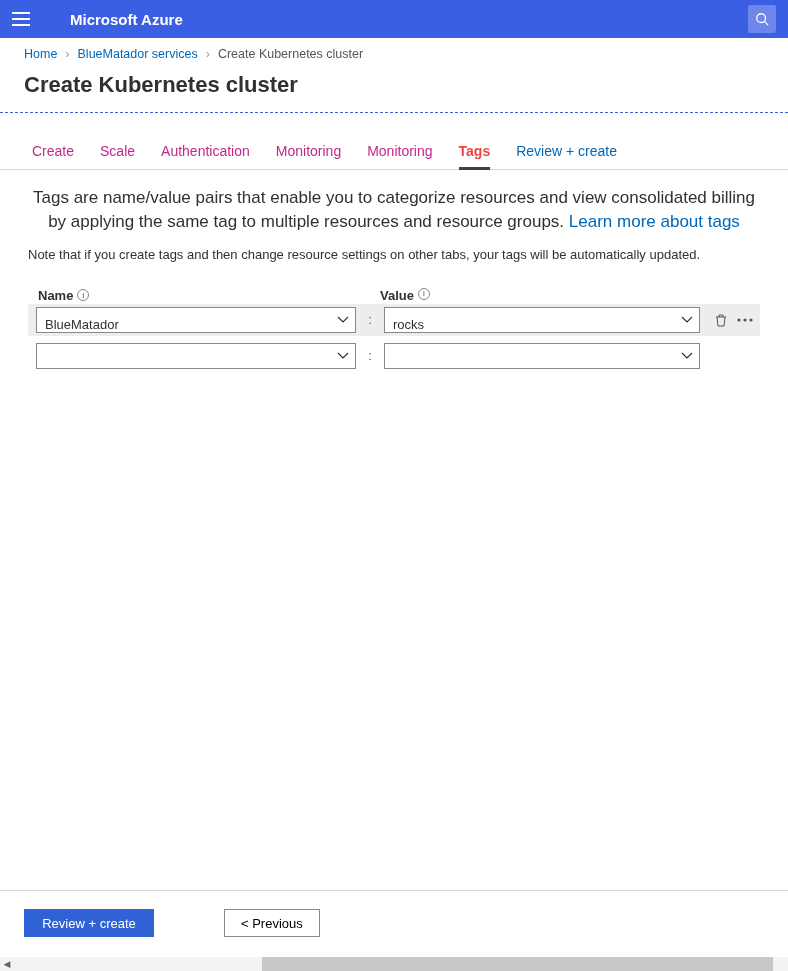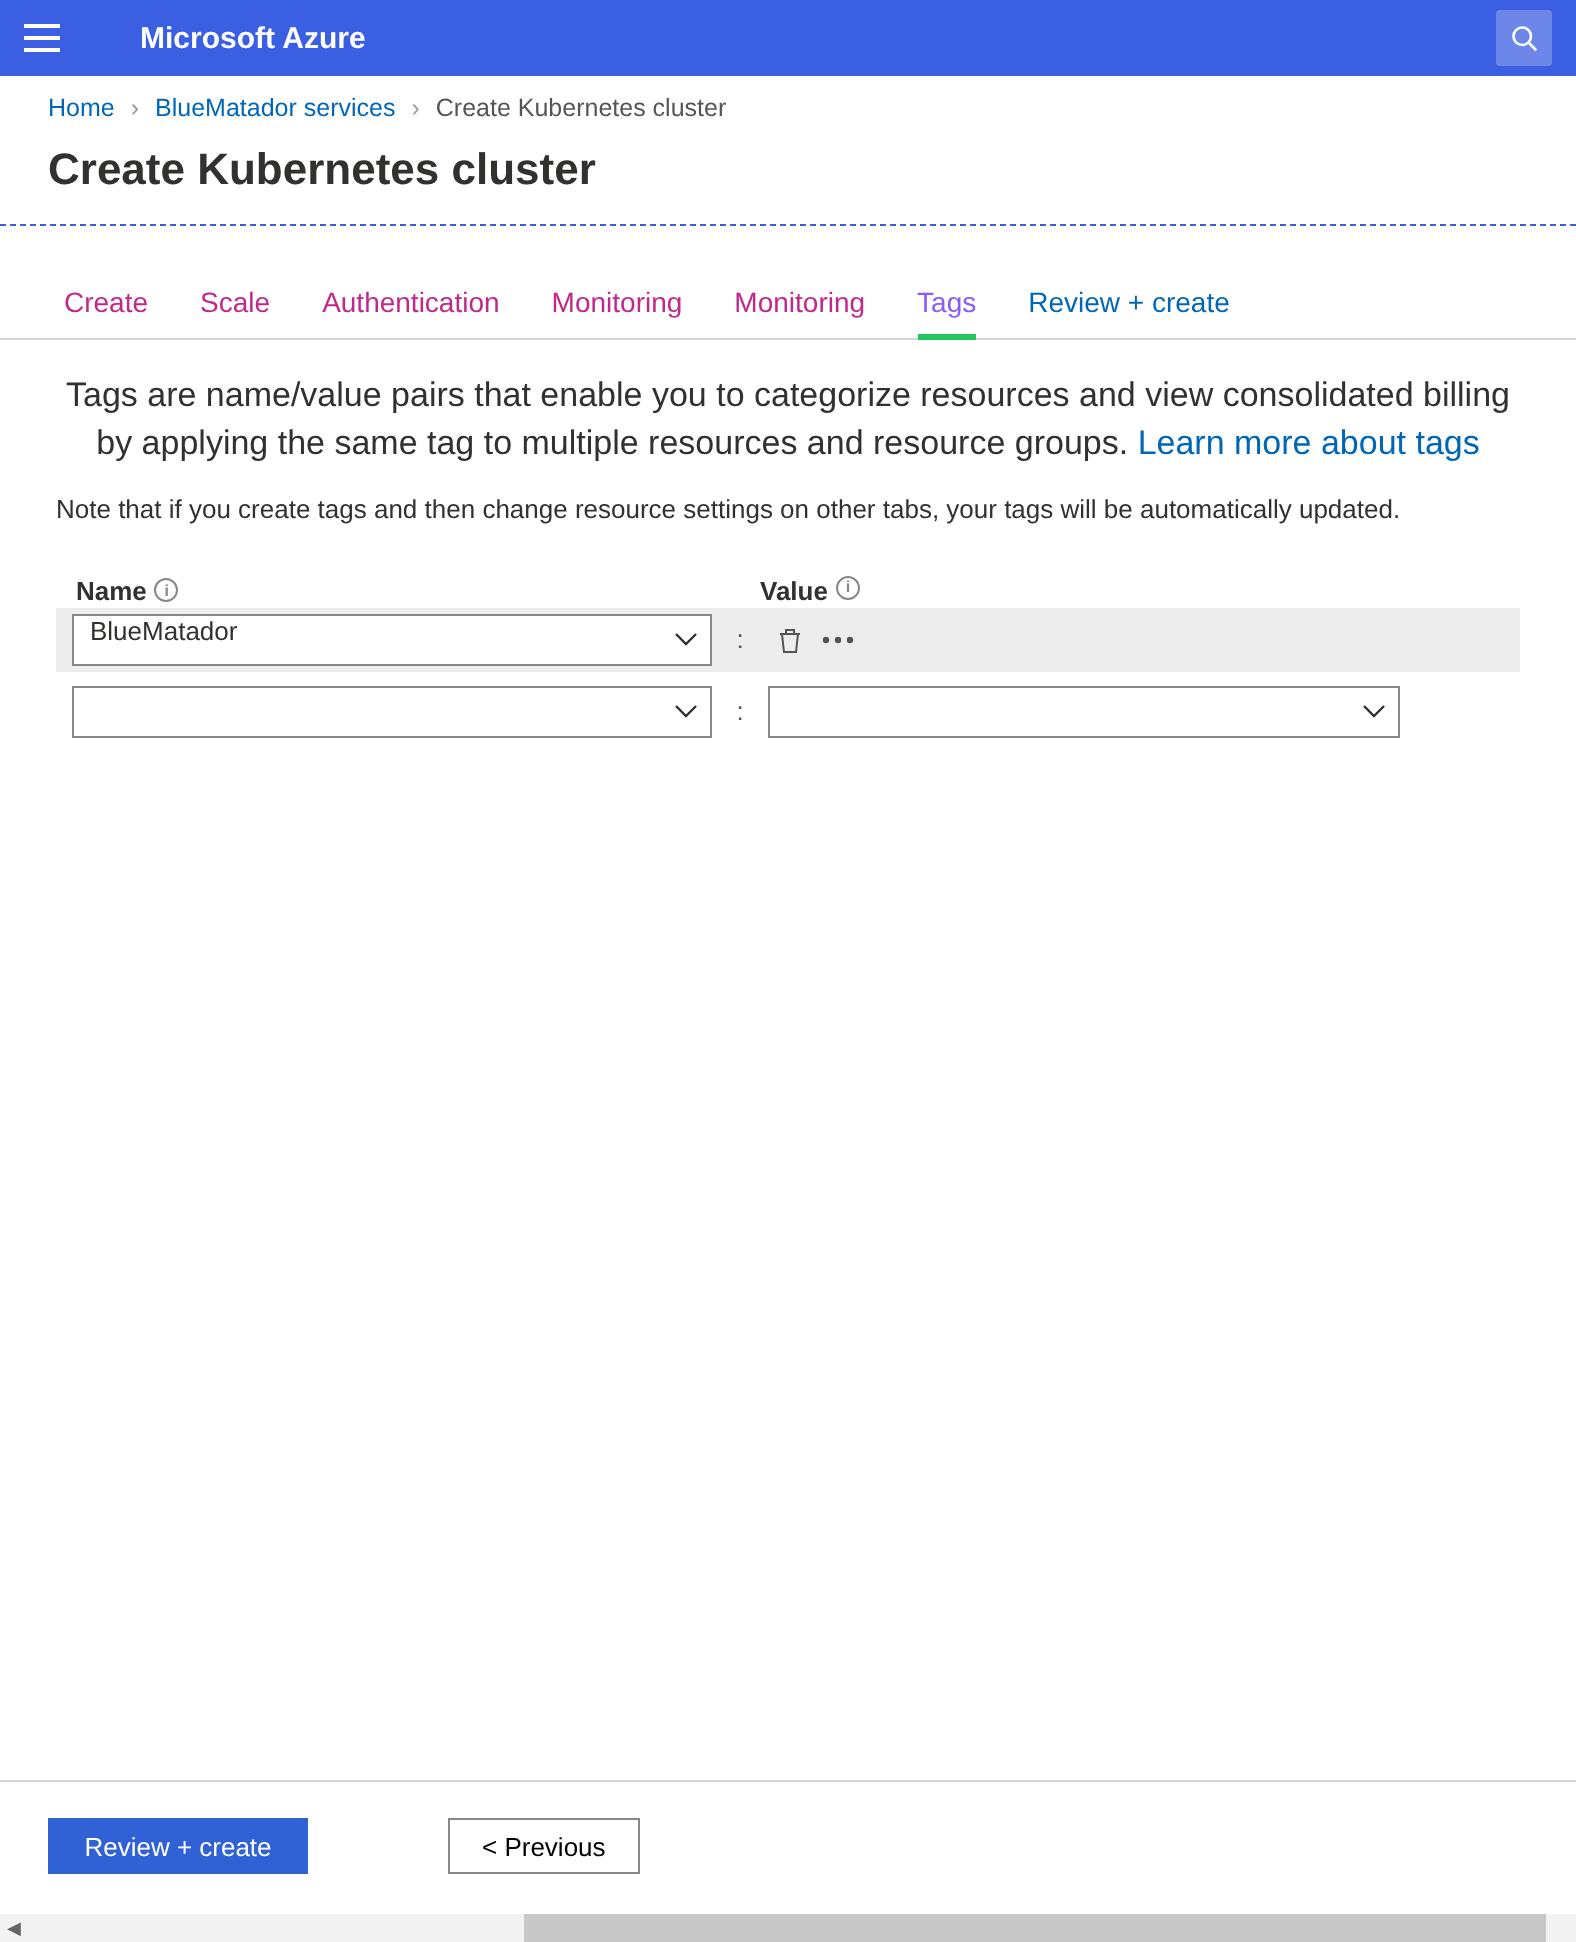--- a/index.html
+++ b/index.html
@@ -55,24 +55,24 @@
     border-bottom: 1px solid #d6d6d6;
   }
   .tab {
     padding-bottom: 8px;
     cursor: pointer;
     font-size: 14px;
     color: #c0288c;
   }
   .tab.review { color: #0067b8; }
   .tab.active {
-    color: #8b5cf6;
-    border-bottom: 3px solid #22c55e;
+    color: #ef4444;
+    border-bottom: 3px solid #404040;
     margin-bottom: -1.5px;
-    font-weight: 400;
+    font-weight: 700;
   }
   .desc {
     padding: 16px 28px 0;
     font-size: 17px;
     line-height: 1.45;
     text-align: center;
   }
   .desc a { color: #0067b8; text-decoration: none; cursor:pointer;}
   .note { padding: 12px 28px 18px; font-size: 13px; }
   .tag-grid {
@@ -86,21 +86,21 @@
     display:inline-flex; align-items:center; justify-content:center;
     font-size:8px; color:#888;
   }
   .tag-row { display:flex; align-items:center; height:32px; gap:10px;}
   .tag-row.highlight { background:#ededed; }
   .combo {
     position: relative;
     border:1px solid #8a8886;
     background:#fff;
     height:26px;
-    display:flex; align-items:flex-start;
+    display:flex; align-items:flex-end;
     padding: 0 24px 0 8px;
     font-size:13px;
     cursor:pointer;
   }
   .combo.name-col { width: 320px; margin-left:8px;}
   .combo.value-col { width: 316px; }
   .combo .chev {
     position:absolute; right:6px; top:6px;
   }
   .colon { width:8px; text-align:center; color:#555; }
@@ -193,20 +193,26 @@
   </div>
 
   <div class="tag-row highlight">
     <div class="combo name-col">
       <span>BlueMatador</span>
       <svg class="chev" width="12" height="12" viewBox="0 0 12 12">
           <path d="M1 3 L6 8 L11 3" stroke="#323130" stroke-width="1.2" fill="none"></path>
         </svg>
     </div>
     <span class="colon">:</span>
+    <div class="combo value-col">
+      <span>rocks</span>
+      <svg class="chev" width="12" height="12" viewBox="0 0 12 12">
+          <path d="M1 3 L6 8 L11 3" stroke="#323130" stroke-width="1.2" fill="none"></path>
+        </svg>
+    </div>
     <div class="row-actions">
       <div class="icon-btn">
         <svg width="14" height="14" viewBox="0 0 14 14">
             <path d="M2 4h10M5 4V2h4v2M3 4l1 9h6l1-9" stroke="#555" stroke-width="1" fill="none"></path>
           </svg>
       </div>
       <div class="icon-btn">
         <svg width="16" height="4" viewBox="0 0 16 4">
             <circle cx="2" cy="2" r="1.6" fill="#555"></circle>
             <circle cx="8" cy="2" r="1.6" fill="#555"></circle>

